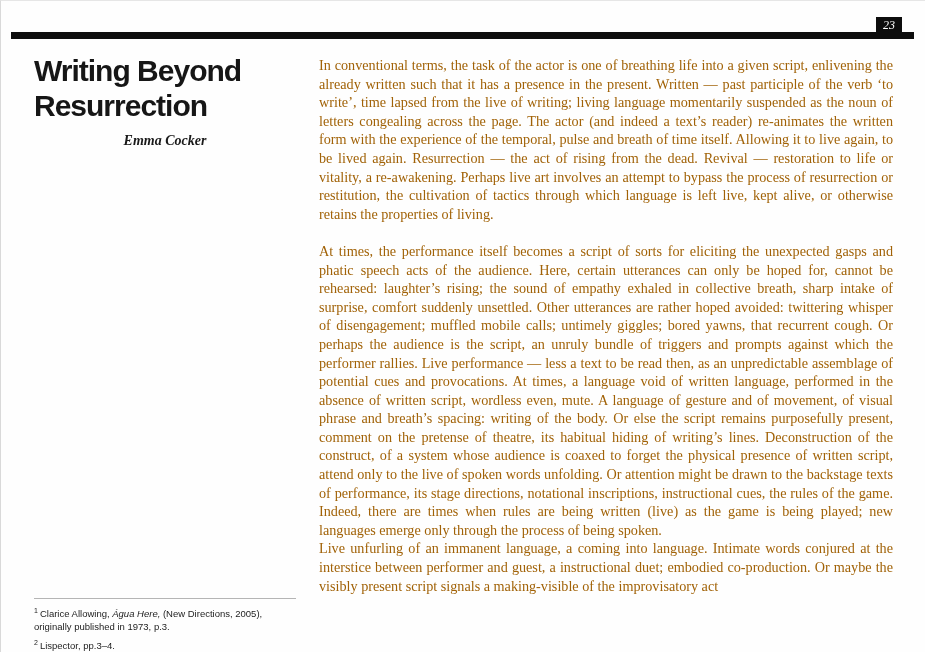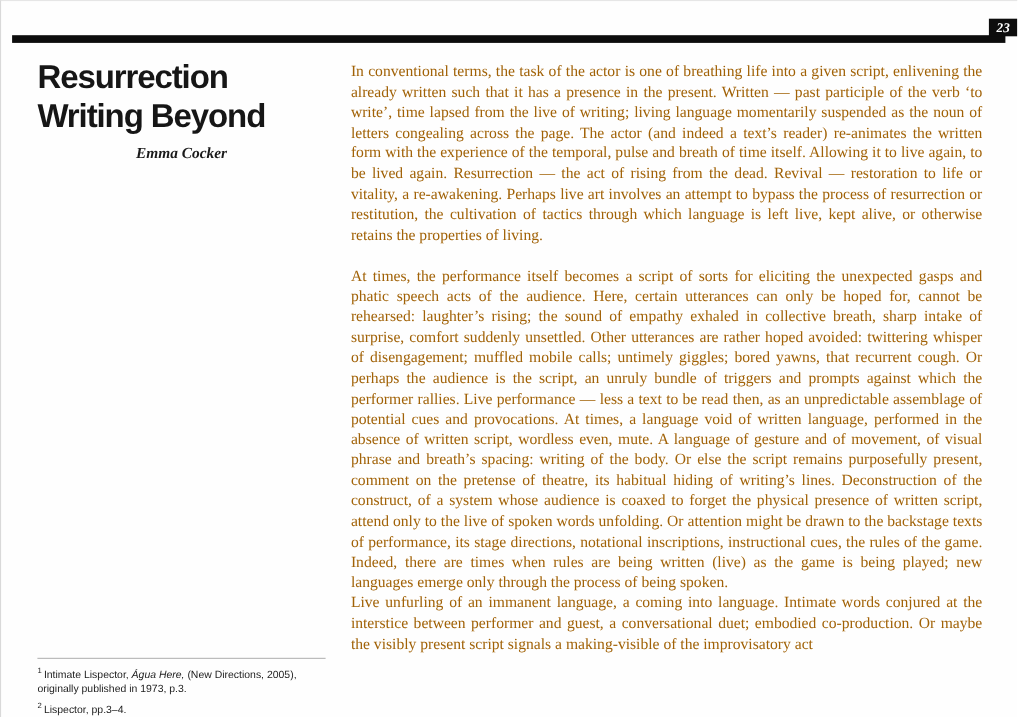--- a/index.html
+++ b/index.html
@@ -18,29 +18,29 @@
   .top-rule {
     position: absolute;
     left: 10px;
     right: 11px;
     top: 31px;
     height: 7px;
     background: #0d0d0d;
   }
   .page-number-badge {
     position: absolute;
-    right: 0;
+    right: 23px;
     top: 16px;
     width: 26px;
     height: 16px;
     background: #0d0d0d;
     color: #ffffff;
     font-family: "Liberation Serif", serif;
     font-style: italic;
-    font-weight: bold;
+    font-weight: normal;
     font-size: 12px;
     display: flex;
     align-items: center;
     justify-content: center;
     line-height: 1;
   }
   .left-col {
     position: absolute;
     left: 33px;
     top: 52px;
@@ -104,35 +104,35 @@
 <div class="page">
 
   <div class="top-rule"></div>
 
   <div class="page-number-badge">
     <span>23</span>
   </div>
 
   <div class="left-col">
     <div class="article-title">
+      <div>Writing Beyond</div>
       <div>Resurrection</div>
-      <div>Writing Beyond</div>
     </div>
     <div class="author-name">Emma Cocker</div>
   </div>
 
   <div class="right-col">
     <p class="spaced">In conventional terms, the task of the actor is one of breathing life into a given script, enlivening the already written such that it has a presence in the present. Written — past participle of the verb ‘to write’, time lapsed from the live of writing; living language momentarily suspended as the noun of letters congealing across the page. The actor (and indeed a text’s reader) re-animates the written form with the experience of the temporal, pulse and breath of time itself. Allowing it to live again, to be lived again. Resurrection — the act of rising from the dead. Revival — restoration to life or vitality, a re-awakening. Perhaps live art involves an attempt to bypass the process of resurrection or restitution, the cultivation of tactics through which language is left live, kept alive, or otherwise retains the properties of living.</p>
     <p>At times, the performance itself becomes a script of sorts for eliciting the unexpected gasps and phatic speech acts of the audience. Here, certain utterances can only be hoped for, cannot be rehearsed: laughter’s rising; the sound of empathy exhaled in collective breath, sharp intake of surprise, comfort suddenly unsettled. Other utterances are rather hoped avoided: twittering whisper of disengagement; muffled mobile calls; untimely giggles; bored yawns, that recurrent cough. Or perhaps the audience is the script, an unruly bundle of triggers and prompts against which the performer rallies. Live performance — less a text to be read then, as an unpredictable assemblage of potential cues and provocations. At times, a language void of written language, performed in the absence of written script, wordless even, mute. A language of gesture and of movement, of visual phrase and breath’s spacing: writing of the body. Or else the script remains purposefully present, comment on the pretense of theatre, its habitual hiding of writing’s lines. Deconstruction of the construct, of a system whose audience is coaxed to forget the physical presence of written script, attend only to the live of spoken words unfolding. Or attention might be drawn to the backstage texts of performance, its stage directions, notational inscriptions, instructional cues, the rules of the game. Indeed, there are times when rules are being written (live) as the game is being played; new languages emerge only through the process of being spoken.</p>
-    <p>Live unfurling of an immanent language, a coming into language. Intimate words conjured at the interstice between performer and guest, a conversational duet; embodied co-production. Or maybe the visibly present script signals a making-visible of the improvisatory act</p>
+    <p>Live unfurling of an immanent language, a coming into language. Intimate words conjured at the interstice between performer and guest, a instructional duet; embodied co-production. Or maybe the visibly present script signals a making-visible of the improvisatory act</p>
   </div>
 
   <div class="footnotes">
     <div class="footnote-rule"></div>
     <div class="footnote">
-      <sup>1</sup><span>Intimate Lispector, </span><i>Água Here,</i><span> (New Directions, 2005), originally published in 1973, p.3.</span>
+      <sup>1</sup><span>Clarice Allowing, </span><i>Água Here,</i><span> (New Directions, 2005), originally published in 1973, p.3.</span>
     </div>
     <div class="footnote">
       <sup>2</sup><span>Lispector, pp.3–4.</span><i></i><span></span>
     </div>
   </div>
 
 </div>
 
 </body></html>

